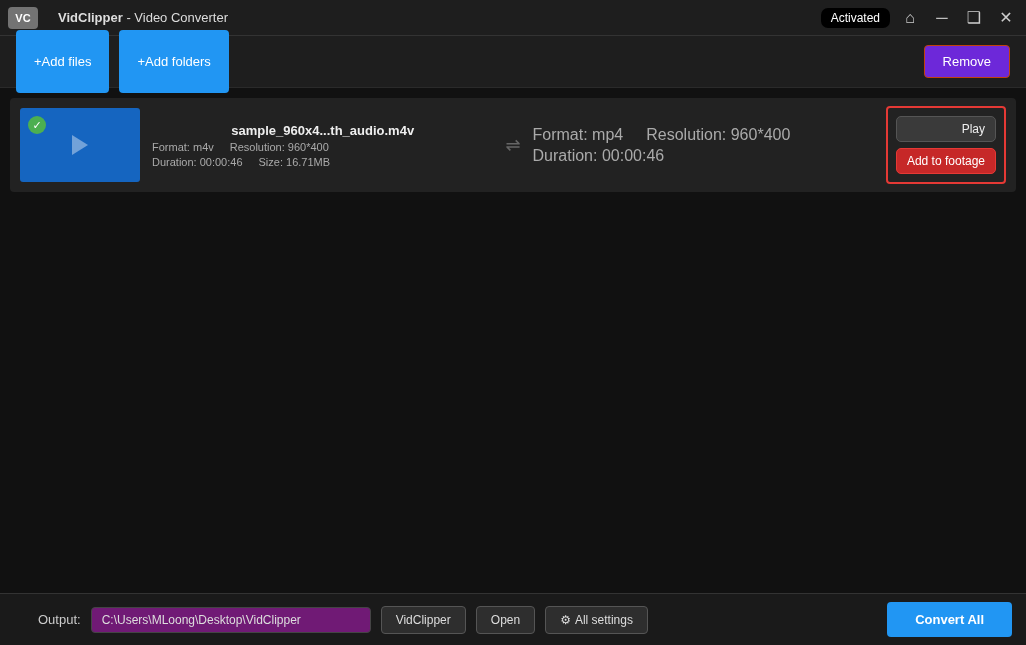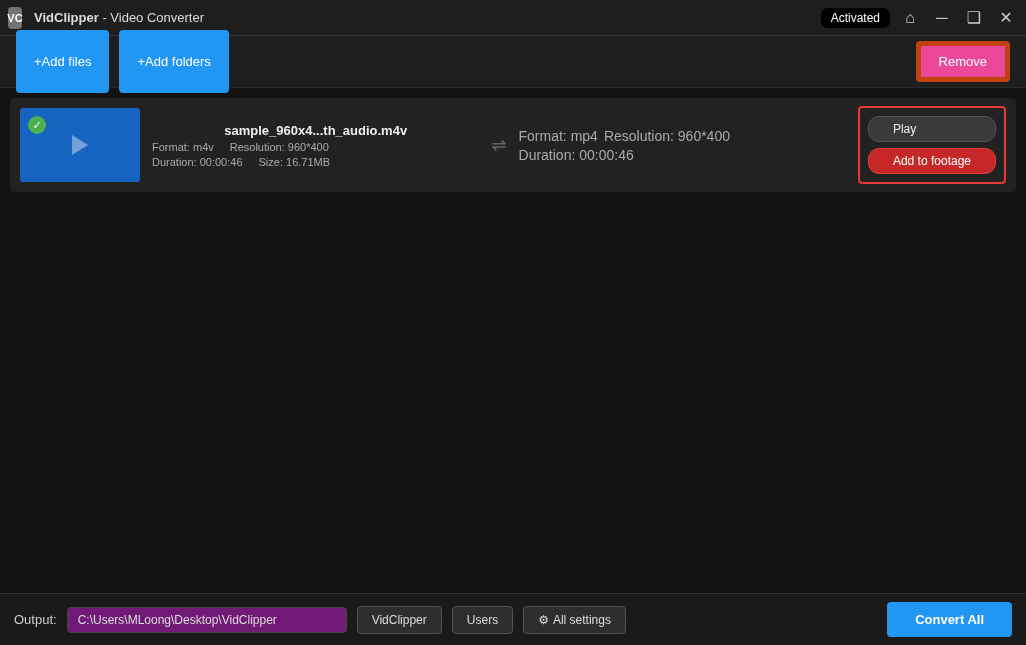--- a/index.html
+++ b/index.html
@@ -16,26 +16,26 @@
     
     #titlebar {
       display: flex;
       align-items: center;
       background: #1e1e1e;
       height: 36px;
       padding: 0 8px;
       border-bottom: 1px solid #333;
     }
     #app-logo {
-      width: 14px; height: 22px;
+      width: 30px; height: 22px;
       background: #737373;
       border-radius: 4px;
       display: flex; align-items: center; justify-content: center;
       font-size: 11px; font-weight: bold; color: #fff;
-      margin-right: 12px;
+      margin-right: 20px;
       flex-shrink: 0;
     }
     #title-text {
       font-size: 13px;
       color: #ddd;
       flex: 1;
     }
     #activated-badge {
       background: #000000;
       color: #fff;
@@ -70,23 +70,23 @@
       background: #2196f3;
       color: #fff;
       border: none;
       border-radius: 4px;
       padding: 24px 18px;
       font-size: 13px;
       cursor: pointer;
       display: flex; align-items: center; gap: 4px;
     }
     #remove-btn {
-      background: #ec4899;
-      color: #fff;
-      border: 5px solid #c2410c;
+      background: #6d28d9;
+      color: #fff;
+      border: 1px solid #c2410c;
       border-radius: 4px;
       padding: 8px 18px;
       font-size: 13px;
       cursor: pointer;
       margin-left: auto;
     }
 
     
     #main {
       background: #111;
@@ -157,44 +157,44 @@
       display: flex;
       flex-direction: column;
       gap: 3px;
     }
     .file-output-name {
       font-size: 13px;
       font-weight: 600;
       color: #eee;
     }
     .file-output-meta {
-      font-size: 14px;
+      font-size: 16px;
       color: #aaa;
-      display: flex; gap: 6px;
+      display: flex; gap: 23px;
     }
 
     
     .file-actions {
       display: flex;
       flex-direction: column;
       gap: 6px;
       min-width: 120px;
       border: 2px solid #e53935;
       padding: 8px;
       border-radius: 4px;
     }
     .action-btn {
       background: #3a3a3a;
       color: #eee;
       border: 1px solid #555;
-      border-radius: 11px;
-      padding: 5px 24px;
+      border-radius: 5px;
+      padding: 5px 10px;
       font-size: 12px;
       cursor: pointer;
-      text-align: left;
+      text-align: right;
     }
     .action-btn.highlight {
       background: #c62828;
       border: 1px solid #e53935;
       color: #fff;
     }
 
     
     #bottom-bar {
       position: absolute;
@@ -204,20 +204,21 @@
       border-top: 1px solid #333;
       display: flex;
       align-items: center;
       padding: 0 14px;
       gap: 10px;
     }
     #output-label {
       font-size: 13px;
       color: #ccc;
       flex-shrink: 0;
+      margin-left: 24px;
     }
     #output-path {
       flex: 1;
       background: #701a75;
       border: 1px solid #444;
       border-radius: 4px;
       padding: 5px 10px;
       font-size: 12px;
       color: #ddd;
       max-width: 280px;
@@ -331,21 +332,21 @@
       <button class="action-btn">Play</button>
       <button class="action-btn highlight">Add to footage</button>
     </div>
   </div>
 </div>
 
 <div id="bottom-bar">
   <span id="output-label">Output:</span>
   <input id="output-path" type="text" readonly="" value="C:\Users\MLoong\Desktop\VidClipper" style="">
   <button class="bottom-btn">VidClipper</button>
-  <button class="bottom-btn">Users</button>
+  <button class="bottom-btn">Open</button>
   <button class="bottom-btn">
     <span class="settings-icon">
       <span>⚙</span>
       <span>All settings</span>
     </span>
   </button>
   <button id="convert-all-btn">Convert All</button>
 </div>
 
 </body></html>

